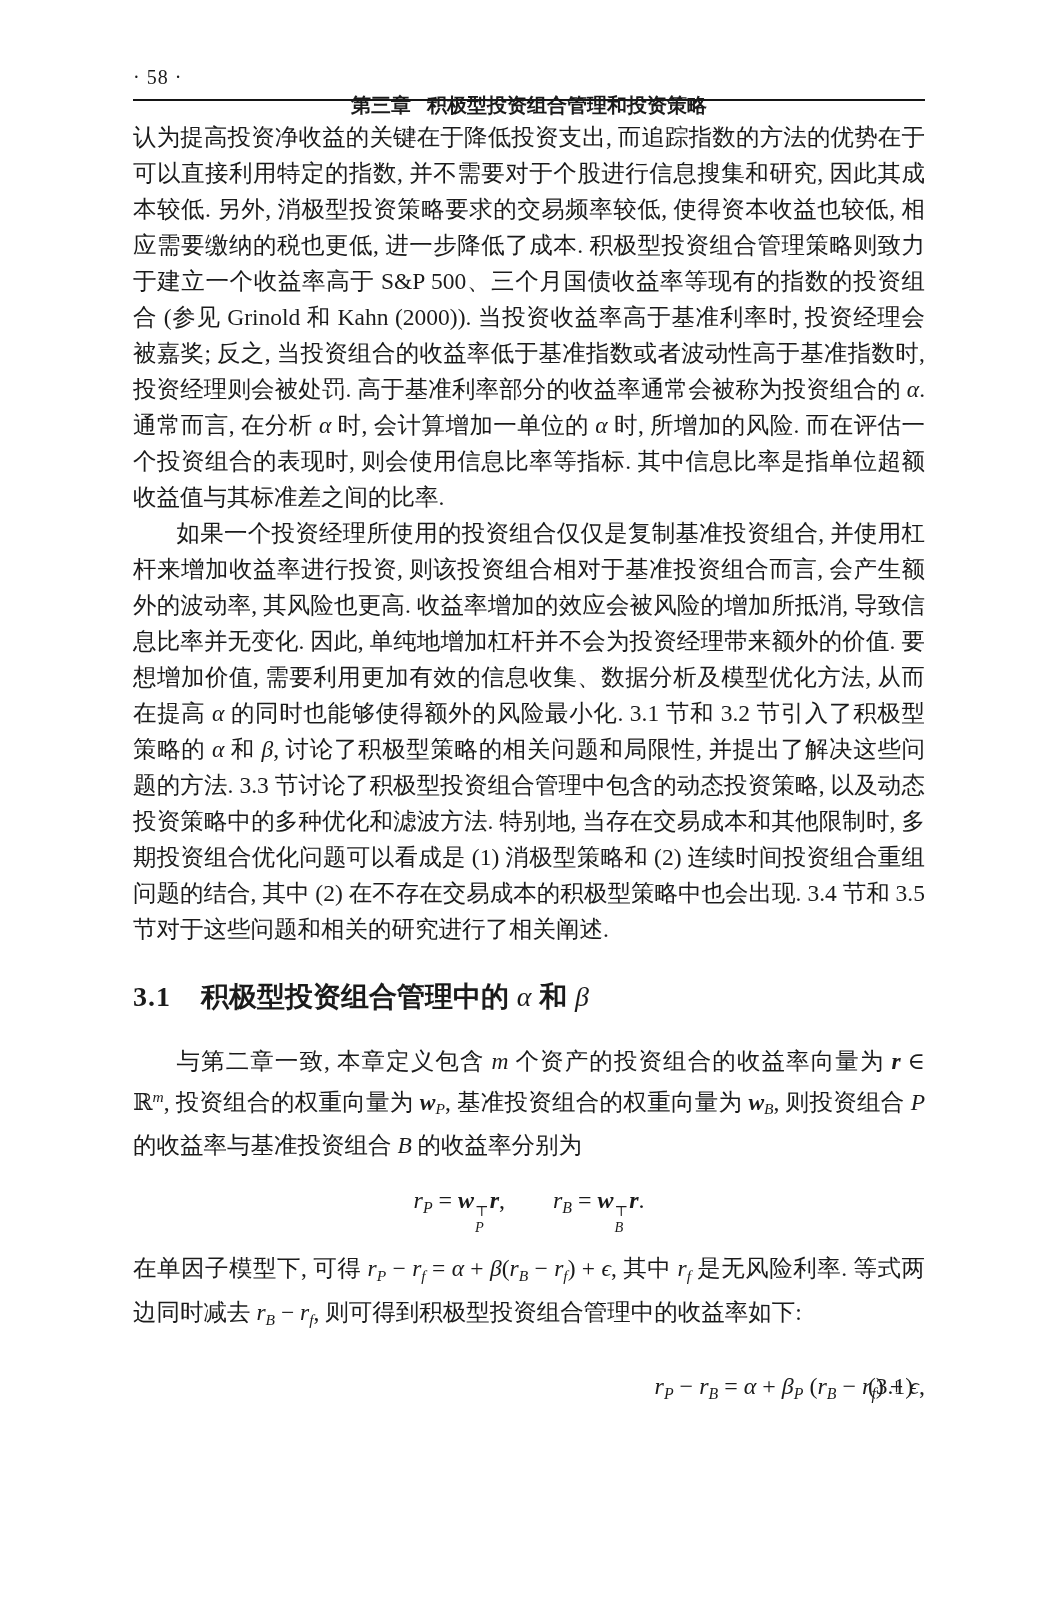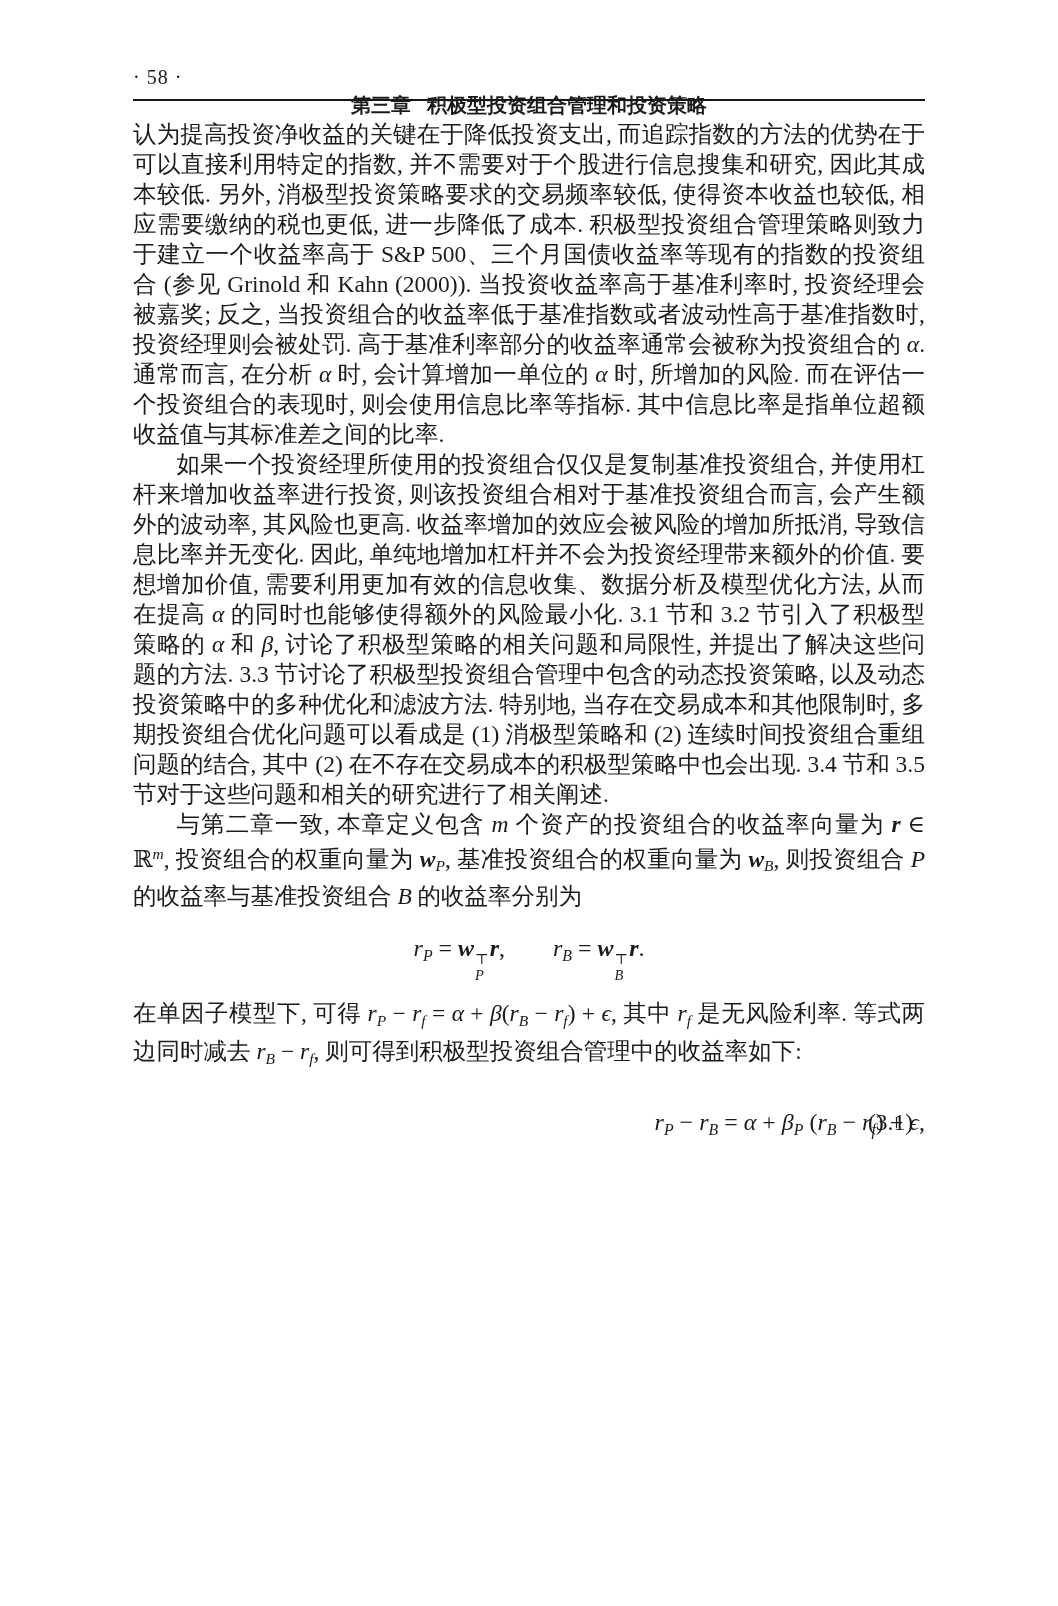--- a/index.html
+++ b/index.html
@@ -34,21 +34,21 @@
   }
   .running-head .chapter-label{margin-right:16px;}
   .header-rule{
     border:none;
     border-top:2px solid #151515;
     margin:7px 0 0 0;
   }
   .body-par{
     margin:0;
     font-size:23.5px;
-    line-height:30px;
+    line-height:36px;
     text-align:justify;
     text-justify:inter-ideograph;
   }
   .par-first{margin-top:18px;}
   .indent{text-indent:1.85em;}
   .section-heading{
     margin:30px 0 26px 0;
     font-size:28px;
     line-height:40px;
     font-weight:bold;
@@ -102,20 +102,23 @@
   </div>
 
   <hr class="header-rule">
 
   <main>
 
     <p class="body-par par-first"><span>认为提高投资净收益的关键在于降低投资支出, 而追踪指数的方法的优势在于可以直接利用特定的指数, 并不需要对于个股进行信息搜集和研究, 因此其成本较低. 另外, 消极型投资策略要求的交易频率较低, 使得资本收益也较低, 相应需要缴纳的税也更低, 进一步降低了成本. 积极型投资组合管理策略则致力于建立一个收益率高于 S&amp;P 500、三个月国债收益率等现有的指数的投资组合 (参见 Grinold 和 Kahn (2000)). 当投资收益率高于基准利率时, 投资经理会被嘉奖; 反之, 当投资组合的收益率低于基准指数或者波动性高于基准指数时, 投资经理则会被处罚. 高于基准利率部分的收益率通常会被称为投资组合的 </span><span class="rt-i">α</span><span>. 通常而言, 在分析 </span><span class="rt-i">α</span><span> 时, 会计算增加一单位的 </span><span class="rt-i">α</span><span> 时, 所增加的风险. 而在评估一个投资组合的表现时, 则会使用信息比率等指标. 其中信息比率是指单位超额收益值与其标准差之间的比率.</span></p>
 
     <p class="body-par indent"><span>如果一个投资经理所使用的投资组合仅仅是复制基准投资组合, 并使用杠杆来增加收益率进行投资, 则该投资组合相对于基准投资组合而言, 会产生额外的波动率, 其风险也更高. 收益率增加的效应会被风险的增加所抵消, 导致信息比率并无变化. 因此, 单纯地增加杠杆并不会为投资经理带来额外的价值. 要想增加价值, 需要利用更加有效的信息收集、数据分析及模型优化方法, 从而在提高 </span><span class="rt-i">α</span><span> 的同时也能够使得额外的风险最小化. 3.1 节和 3.2 节引入了积极型策略的 </span><span class="rt-i">α</span><span> 和 </span><span class="rt-i">β</span><span>, 讨论了积极型策略的相关问题和局限性, 并提出了解决这些问题的方法. 3.3 节讨论了积极型投资组合管理中包含的动态投资策略, 以及动态投资策略中的多种优化和滤波方法. 特别地, 当存在交易成本和其他限制时, 多期投资组合优化问题可以看成是 (1) 消极型策略和 (2) 连续时间投资组合重组问题的结合, 其中 (2) 在不存在交易成本的积极型策略中也会出现. 3.4 节和 3.5 节对于这些问题和相关的研究进行了相关阐述.</span></p>
 
+    <h2 class="section-heading">
+      <span class="sec-num">3.1</span><span class="sec-title"><span>积极型投资组合管理中的 </span><span class="rt-i rt-nb">α</span><span> 和 </span><span class="rt-i rt-nb">β</span></span>
+    </h2>
 
     <p class="body-par indent"><span>与第二章一致, 本章定义包含 </span><span class="rt-i">m</span><span> 个资产的投资组合的收益率向量为 </span><span class="rt-bi">r</span><span> ∈ </span><span>ℝ</span><span class="rt-sup rt-i">m</span><span>, 投资组合的权重向量为 </span><span class="rt-bi">w</span><span class="rt-sub">P</span><span>, 基准投资组合的权重向量为 </span><span class="rt-bi">w</span><span class="rt-sub">B</span><span>, 则投资组合 </span><span class="rt-i">P</span><span> 的收益率与基准投资组合 </span><span class="rt-i">B</span><span> 的收益率分别为</span></p>
 
     <div class="display-eq"><span class="rt-i">r</span><span class="rt-sub">P</span><span> = </span><span class="rt-bi">w</span><span class="rt-supsub">
           <span class="rt-ss-top">⊤</span>
           <span class="rt-ss-bot">P</span>
         </span><span class="rt-bi">r</span><span>,  </span><span class="rt-i">r</span><span class="rt-sub">B</span><span> = </span><span class="rt-bi">w</span><span class="rt-supsub">
           <span class="rt-ss-top">⊤</span>
           <span class="rt-ss-bot">B</span>
         </span><span class="rt-bi">r</span><span>.</span></div>

